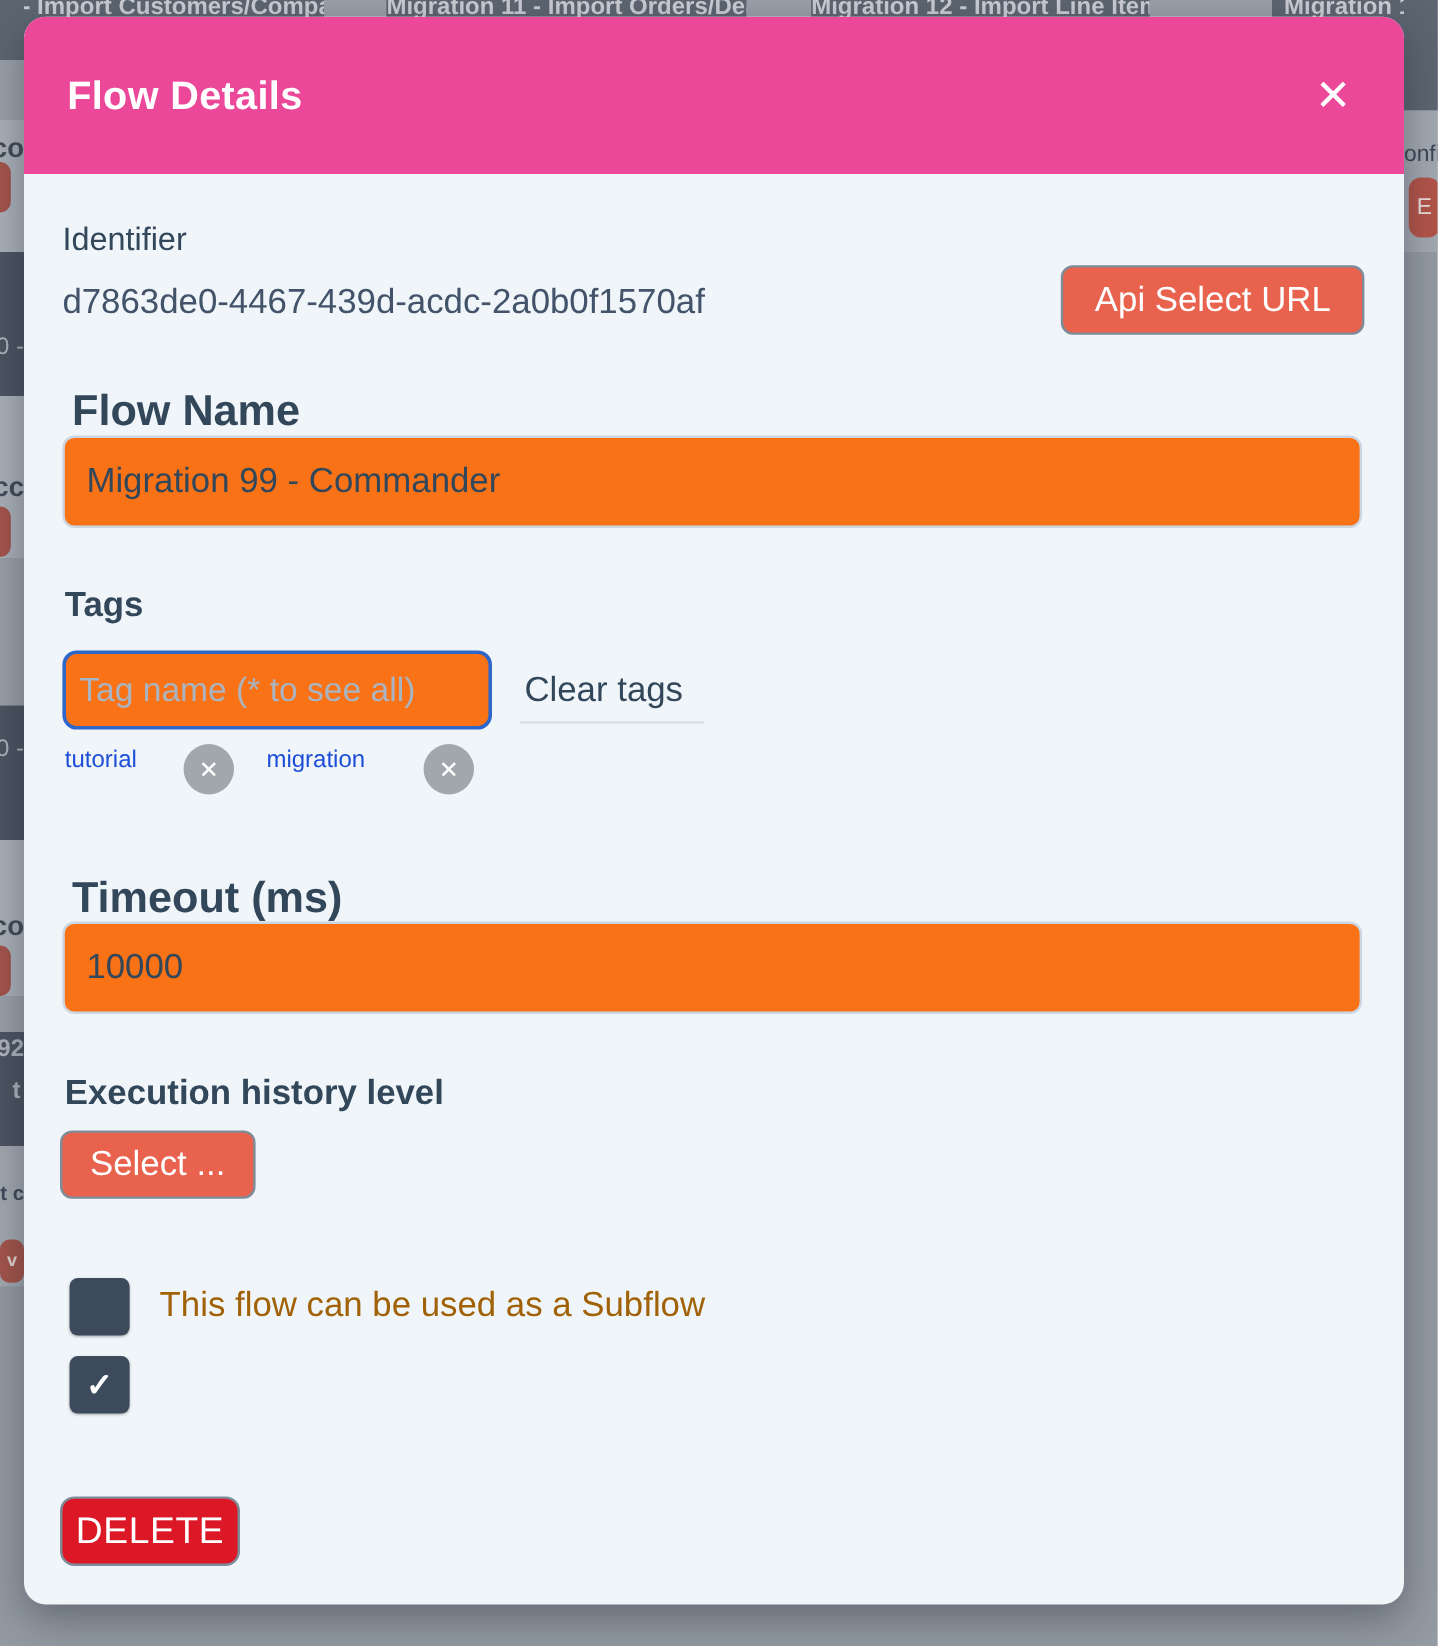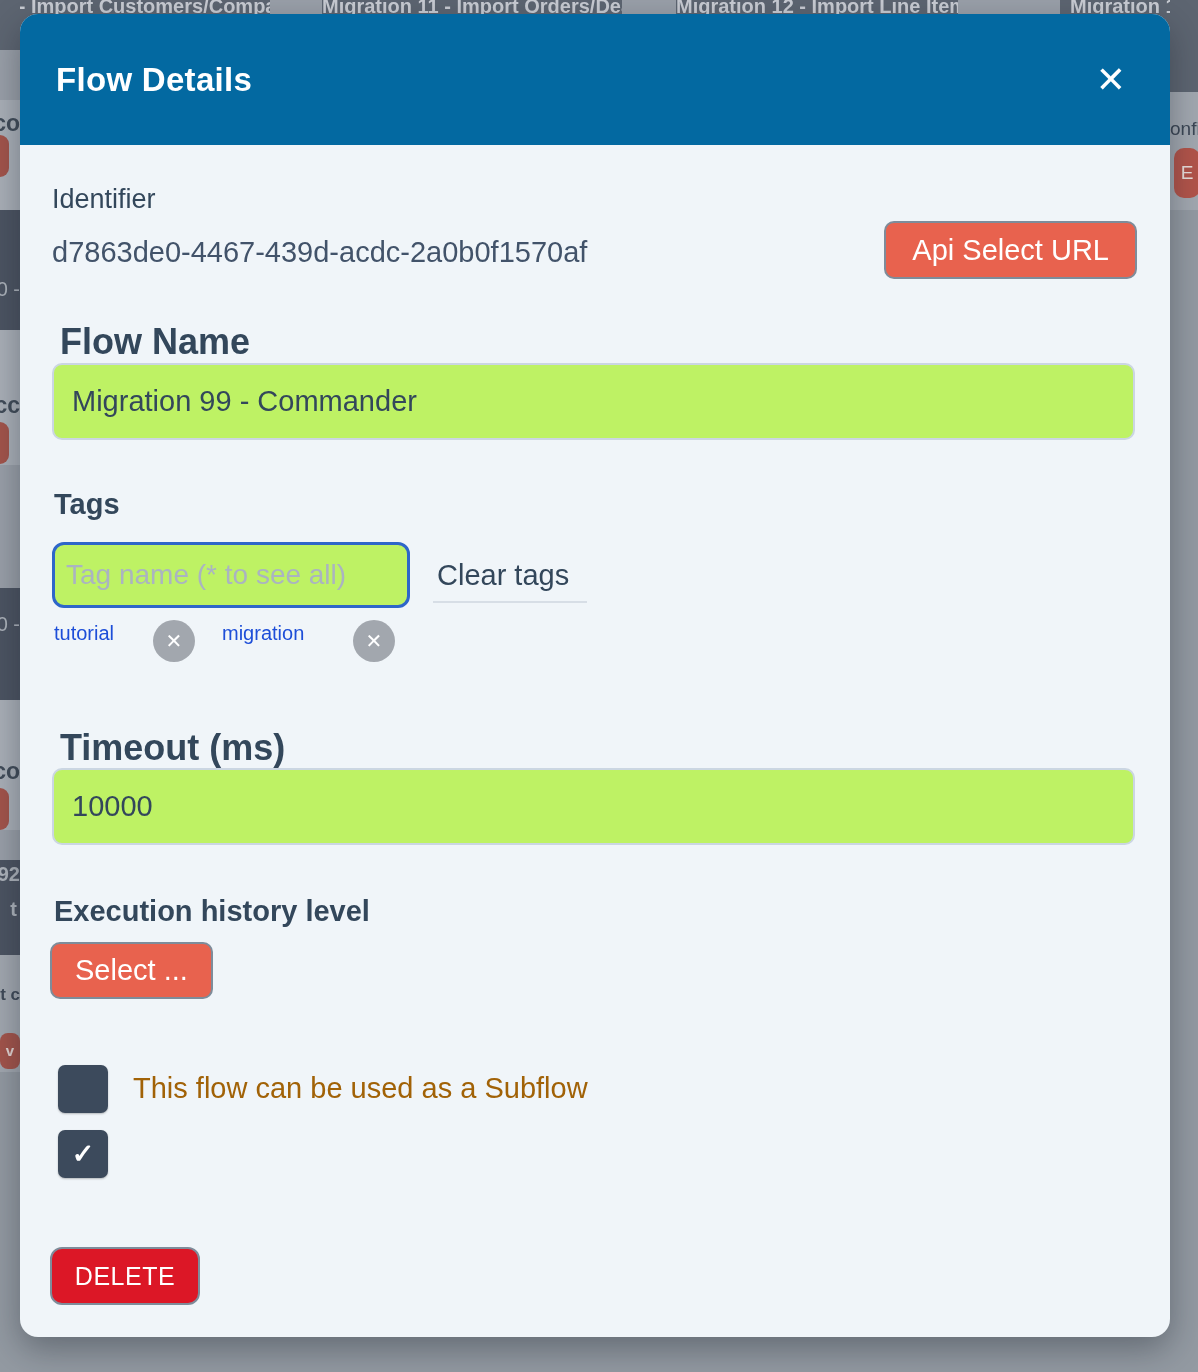--- a/index.html
+++ b/index.html
@@ -24,39 +24,39 @@
   .frag-dark { background:#4c5462; color:#aeb4bc; font-size:20px; }
   .frag-light { background:#aab0b8; color:#414c59; font-size:23px; font-weight:600; }
   .frag-gray { background:#9aa0a9; }
   .frag-red { background:#a3544b; border-radius:0 9px 9px 0; }
   .frag-text { position:absolute; white-space:nowrap; }
 
   
   .modal { position:absolute; left:20px; top:14px; width:1150px; height:1323px; z-index:10;
            background:#f0f5f9; border-radius:18px; overflow:hidden;
            box-shadow:0 12px 34px rgba(20,30,40,.38); }
-  .modal-header { height:131px; background:#0369a1; display:flex; align-items:center; padding:0 36px; }
+  .modal-header { height:131px; background:#ec4899; display:flex; align-items:center; padding:0 36px; }
   .modal-title { color:#ffffff; font-size:33px; font-weight:700; letter-spacing:.3px; }
   .modal-close { margin-left:auto; color:#ffffff; font-size:36px; font-weight:400; line-height:36px;
                  cursor:pointer; padding:4px 8px; }
 
   .fld-label { position:absolute; color:#33475b; font-size:36px; }
   .bold { font-weight:700; }
 
   .uuid { position:absolute; left:32px; top:222px; color:#42536a; font-size:29px; }
 
   .btn { display:flex; align-items:center; justify-content:center; color:#ffffff;
          border:2px solid #7e8c9a; border-radius:10px; cursor:pointer; white-space:nowrap; }
   .btn-orange { background:#e8624e; }
   .btn-api    { position:absolute; right:33px; top:207px; height:58px; padding:0 26px; font-size:29px; }
   .btn-select { position:absolute; left:30px; top:928px; height:57px; padding:0 23px; font-size:29px; }
   .btn-delete { position:absolute; left:30px; top:1233px; height:58px; width:150px;
-                background:#dc1726; border-radius:12px; font-size:25px; letter-spacing:.5px; }
+                background:#dc1726; border-radius:12px; font-size:31px; letter-spacing:.5px; }
 
-  .text-input { position:absolute; background:#bef264; border:2px solid #cbd6e2; border-radius:10px;
+  .text-input { position:absolute; background:#f97316; border:2px solid #cbd6e2; border-radius:10px;
                 font-family:"Liberation Sans", sans-serif; font-size:29px; color:#33475b;
                 padding:0 18px; outline:none; }
   .input-wide { left:32px; width:1083px; height:77px; }
   .input-flowname { top:349px; }
   .input-timeout  { top:754px; }
   .input-tag { left:32px; top:528px; width:358px; height:66px; border:3px solid #2e66c9;
                border-radius:12px; font-size:28px; padding:0 11px; }
   .input-tag::placeholder { color:#aab4c1; opacity:1; }
 
   .clear-tags { position:absolute; left:413px; top:545px; color:#33475b; font-size:29px;

